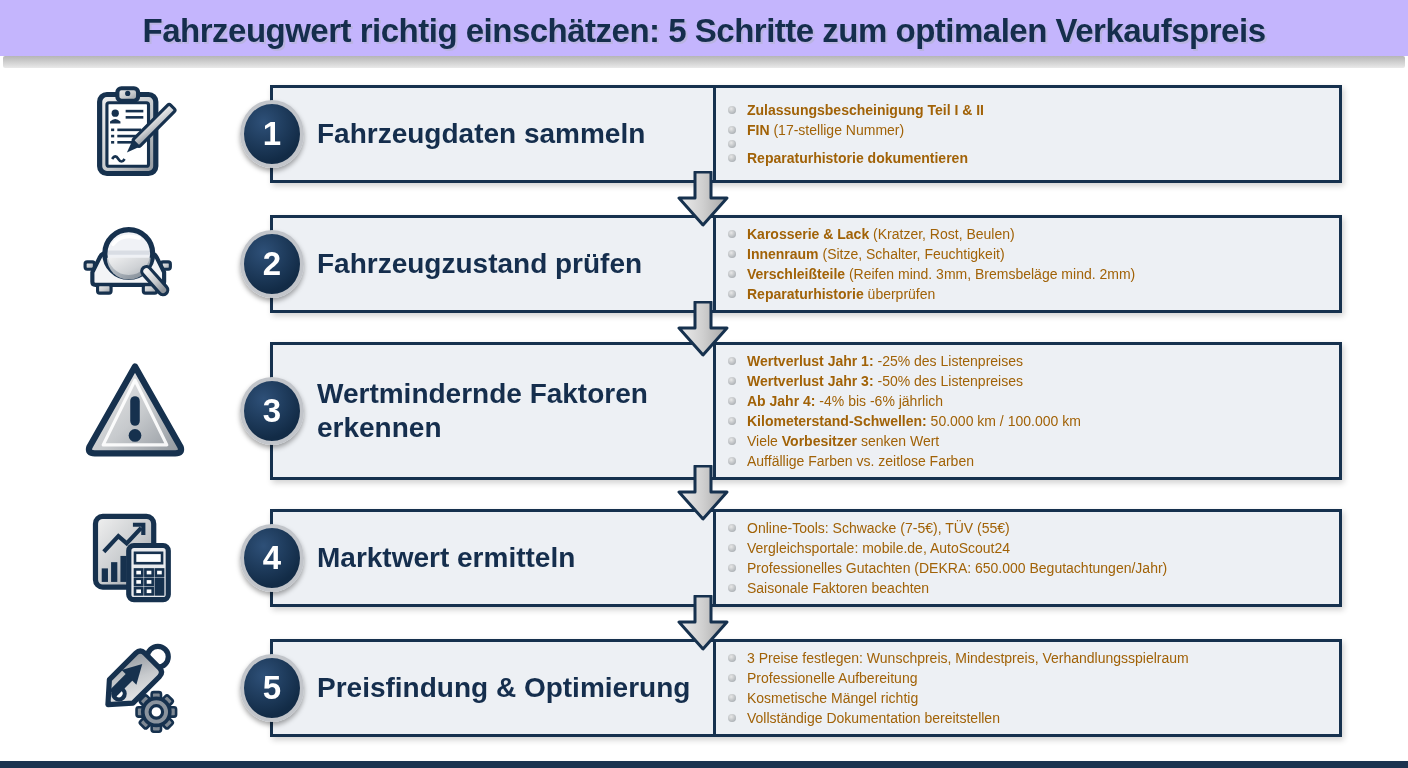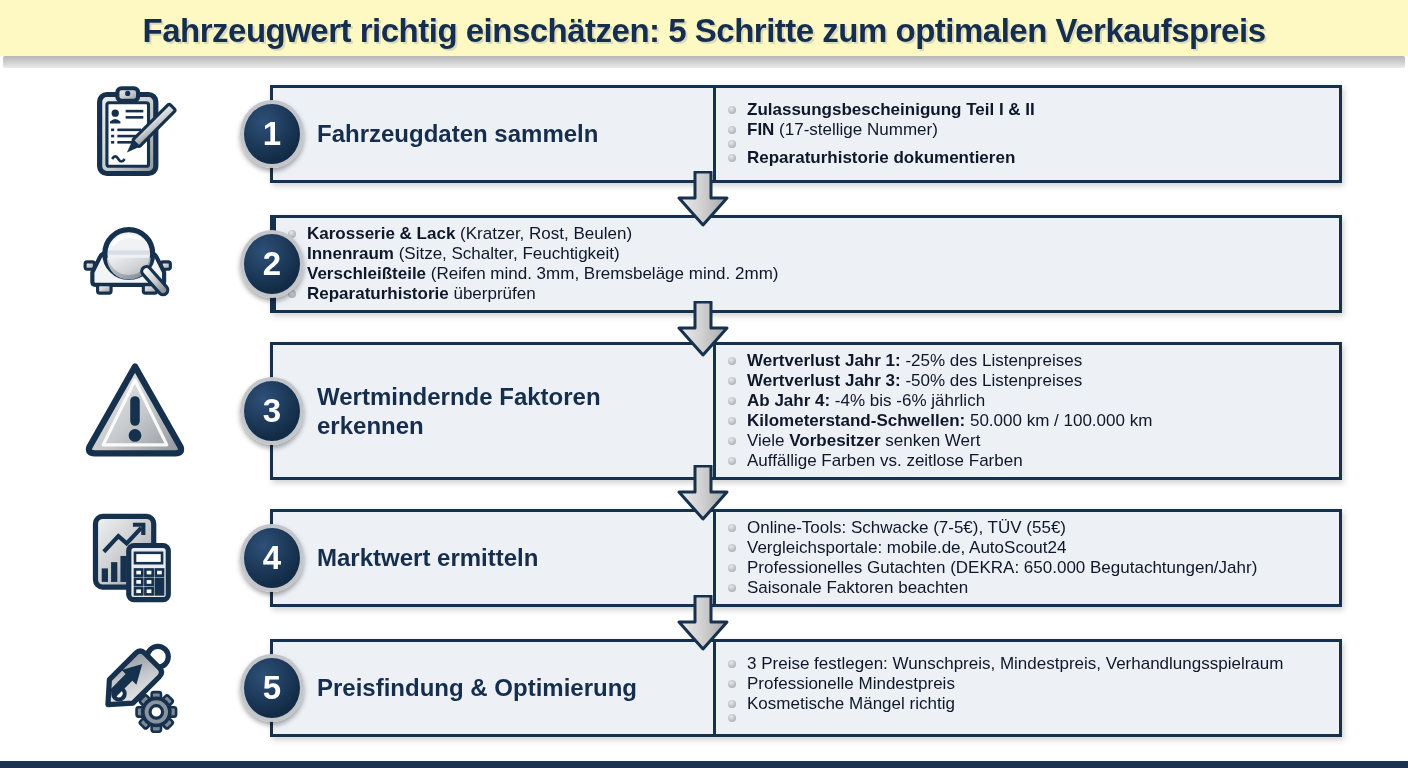--- a/index.html
+++ b/index.html
@@ -1,39 +1,39 @@
 <!DOCTYPE html>
 <html><head>
 <meta charset="utf-8">
 <style>
   html,body{margin:0;padding:0;background:#ffffff;}
   body{font-family:"Liberation Sans","DejaVu Sans",sans-serif;}
   .page{position:relative;width:1408px;height:768px;overflow:hidden;background:#ffffff;}
 
-  .header{background:#fef9c3;padding:12px 0 6px;}
+  .header{background:#c4b5fd;padding:12px 0 6px;}
   .title{text-align:center;color:#152e4d;font-size:33px;font-weight:bold;letter-spacing:-0.5px;
          text-shadow:2px 2px 0 rgba(175,180,190,0.45);}
   .band{height:12px;margin:0 3px;background:linear-gradient(180deg,#b5b5b5,#e9e9e9);border-radius:2px;}
 
   .steps{padding-top:14px;}
   .step-row{display:flex;align-items:center;}
   .icon-cell{width:270px;flex:none;display:flex;justify-content:center;align-items:center;}
   .box{flex:1;margin-right:66px;border:3px solid #16314e;background:#edf0f4;position:relative;
        display:flex;min-height:92px;box-shadow:2px 3px 6px rgba(0,0,0,0.18);}
   .badge{position:absolute;left:-33px;top:50%;transform:translateY(-50%);width:56px;height:60px;
          border-radius:50%;background:radial-gradient(circle at 35% 30%,#2e5078,#122b46 72%);
          border:4px solid #c2c5ca;color:#ffffff;font-size:33px;font-weight:bold;
          display:flex;align-items:center;justify-content:center;
          box-shadow:0 3px 5px rgba(0,0,0,0.35);z-index:3;}
   .titlecell{width:440px;flex:none;display:flex;align-items:center;padding-left:44px;
              padding-right:10px;box-sizing:border-box;}
-  .steptitle{color:#152e4d;font-size:24px;font-weight:bold;line-height:1.22;margin:0;}
+  .steptitle{color:#152e4d;font-size:28px;font-weight:bold;line-height:1.22;margin:0;}
   .bullets{flex:1;border-left:3px solid #16314e;margin:0;padding:6px 8px 6px 12px;list-style:none;
            display:flex;flex-direction:column;justify-content:center;}
-  .bullet{display:flex;font-size:17px;line-height:20px;color:#0f172a;}
+  .bullet{display:flex;font-size:14px;line-height:20px;color:#a16207;}
   .bullet b{font-weight:bold;}
   .dot{width:8px;height:8px;border-radius:50%;flex:none;align-self:center;margin-right:11px;
        background:radial-gradient(circle at 40% 35%,#e8e8e8,#9aa0a6);}
   .gap{height:26px;position:relative;}
   .gap svg{position:absolute;left:676px;top:-15px;z-index:2;}
   .bottombar{position:absolute;left:0;right:0;bottom:0;height:7px;background:#1b3350;}
 </style>
 </head>
 <body>
 
@@ -129,20 +129,23 @@
             <rect x="58" y="70" width="13" height="8" rx="2" fill="url(#sg1)" stroke="#16314e" stroke-width="3"></rect>
             <circle cx="44" cy="40" r="23" fill="#eef1f5" fill-opacity="0.9" stroke="#16314e" stroke-width="5"></circle>
             <path d="M23 44 a21 21 0 0 0 42 0 z" fill="url(#sg1)" opacity="0.8"></path>
             <path d="M29 31 q8 -11 25 -6" fill="none" stroke="#ffffff" stroke-width="3.5" stroke-linecap="round"></path>
             <line x1="61" y1="57" x2="77" y2="75" stroke="#16314e" stroke-width="12" stroke-linecap="round"></line>
             <line x1="61" y1="57" x2="77" y2="75" stroke="url(#sg1)" stroke-width="6" stroke-linecap="round"></line>
           </svg>
         </div>
         <div class="box">
           <div class="badge">2</div>
+          <div class="titlecell">
+            <h2 class="steptitle">Fahrzeugzustand prüfen</h2>
+          </div>
           <ul class="bullets">
             <li class="bullet">
               <span class="dot"></span>
               <span><b>Karosserie &amp; Lack</b> (Kratzer, Rost, Beulen)</span>
             </li>
             <li class="bullet">
               <span class="dot"></span>
               <span><b>Innenraum</b> (Sitze, Schalter, Feuchtigkeit)</span>
             </li>
             <li class="bullet">
@@ -330,28 +333,29 @@
           <div class="titlecell">
             <h2 class="steptitle">Preisfindung &amp; Optimierung</h2>
           </div>
           <ul class="bullets">
             <li class="bullet">
               <span class="dot"></span>
               <span>3 Preise festlegen: Wunschpreis, Mindestpreis, Verhandlungsspielraum</span>
             </li>
             <li class="bullet">
               <span class="dot"></span>
-              <span>Professionelle Mindestpreis</span>
+              <span>Professionelle Aufbereitung</span>
             </li>
             <li class="bullet">
               <span class="dot"></span>
               <span>Kosmetische Mängel richtig</span>
             </li>
             <li class="bullet">
               <span class="dot"></span>
+              <span>Vollständige Dokumentation bereitstellen</span>
             </li>
           </ul>
         </div>
       </div>
     </div>
 
   <div class="bottombar"></div>
 </div>
 
 </body></html>

